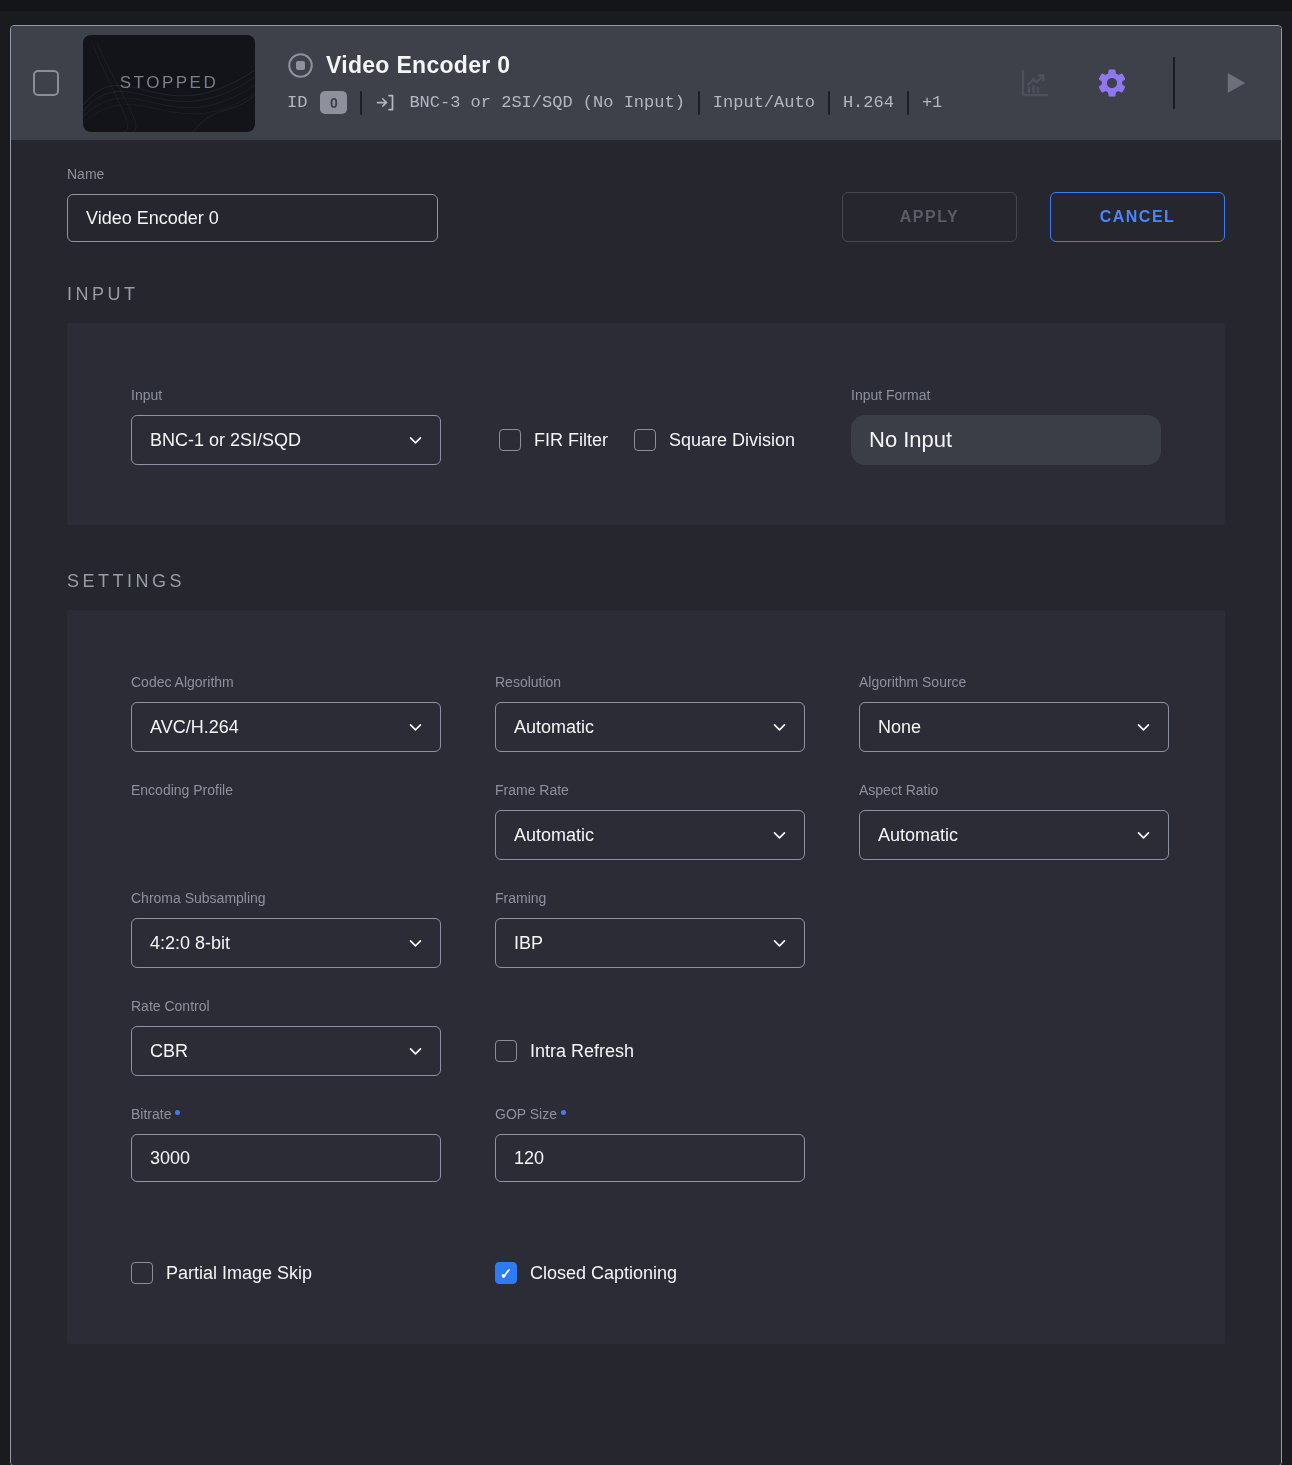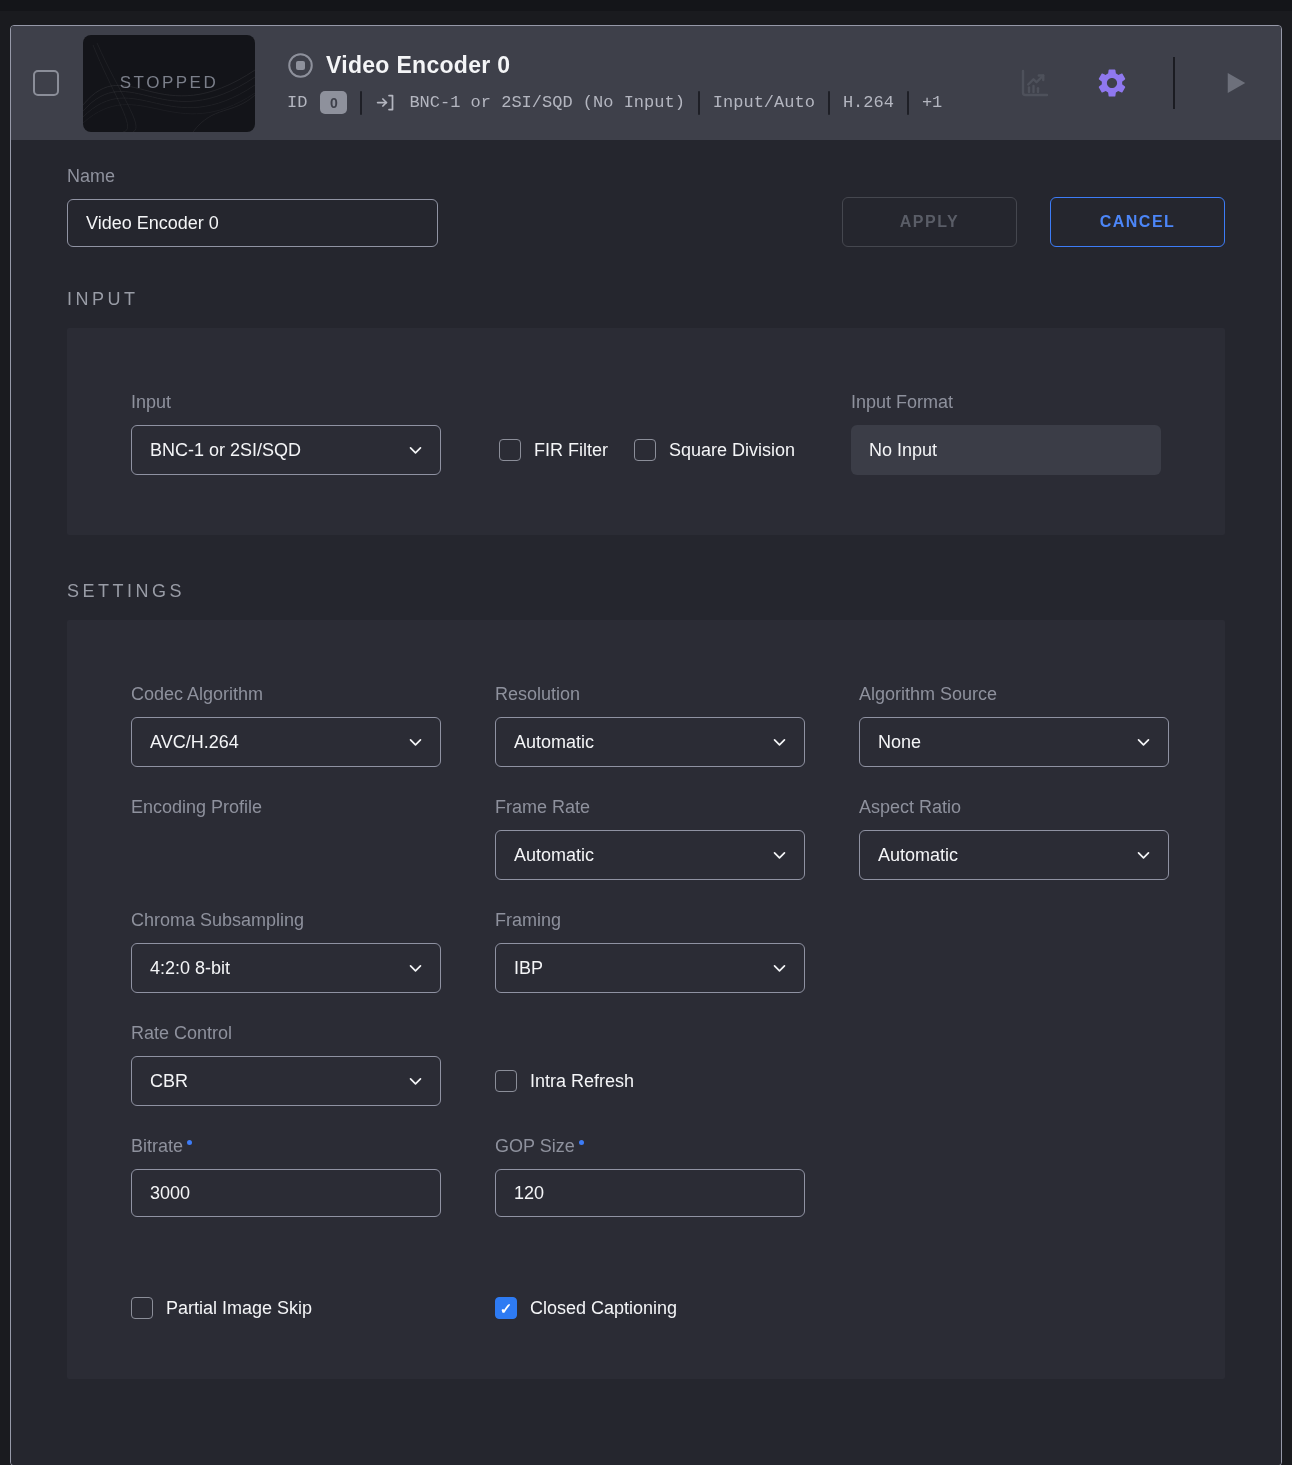--- a/index.html
+++ b/index.html
@@ -42,21 +42,21 @@
   }
   .sep { width:2px; height:24px; background:#1e1f26; border-radius:1px; }
   .hdr-actions { margin-left:auto; display:flex; align-items:center; gap:34px; }
   .icon-btn { background:none; border:none; cursor:pointer; display:flex; align-items:center; justify-content:center; padding:4px; }
   .vdiv { width:2px; height:52px; background:#1b1c22; margin:0 6px; }
 
   
   .bodyc { flex:1; background:#25262e; padding:26px 56px 0 56px; overflow:hidden; }
 
   .name-row { display:flex; align-items:flex-end; }
-  .field-label { color:#8e919d; font-size:18px; margin-bottom:12px; display:block; }
+  .field-label { color:#8e919d; font-size:14px; margin-bottom:12px; display:block; }
   .name-field { width:371px; }
   .txt-input {
     width:100%; height:48px; background:transparent; border:1px solid #9093a3; border-radius:6px;
     color:#f4f5f7; font-size:18px; padding:0 18px; font-family:"Liberation Sans", sans-serif; outline:none;
   }
   .actions { margin-left:auto; display:flex; gap:33px; }
   .btn {
     width:175px; height:50px; border-radius:6px; background:transparent;
     font-size:16px; font-weight:bold; letter-spacing:1.5px; cursor:pointer;
     font-family:"Liberation Sans", sans-serif;
@@ -73,22 +73,22 @@
     background:#2b2c35; border-radius:2px; margin-top:18px; padding:64px 64px 60px 64px;
   }
 
   .ctl {
     position:relative; width:310px; height:50px; border:1px solid #8f92a2; border-radius:6px;
     display:flex; align-items:center; padding:0 18px; color:#f4f5f7; font-size:18px; background:transparent;
   }
   .ctl.select { cursor:pointer; }
   .ctl .chev { position:absolute; right:16px; top:50%; transform:translateY(-50%); display:flex; }
   .ctl-ro {
-    width:310px; height:50px; border-radius:6px; background:#3b3d47; border:none;
-    display:flex; align-items:center; padding:14px 18px; color:#f4f5f7; font-size:18px;
+    width:310px; height:50px; border-radius:14px; background:#3b3d47; border:none;
+    display:flex; align-items:center; padding:14px 18px; color:#f4f5f7; font-size:22px;
   }
   .num-input { width:310px; }
 
   .input-flex { display:flex; align-items:flex-end; }
   .chk-group { display:flex; align-items:center; gap:26px; margin-left:58px; height:50px; }
   .chk-item { display:flex; align-items:center; gap:13px; cursor:pointer; }
   .checkbox {
     width:22px; height:22px; border:1.5px solid #8b8e99; border-radius:4px; background:transparent;
     flex:0 0 22px; display:flex; align-items:center; justify-content:center;
   }
@@ -138,21 +138,21 @@
         </div>
         <div class="meta-row">
           <span class="mtext">ID</span>
           <span class="idbadge">0</span>
           <span class="sep"></span>
           <svg width="21" height="21" viewBox="0 0 24 24" fill="none" stroke="#b4b6c0" stroke-width="2" stroke-linecap="round" stroke-linejoin="round">
             <path d="M16 4 h4 v16 h-4"></path>
             <line x1="3" y1="12" x2="13" y2="12"></line>
             <path d="M9 8 l4 4 -4 4"></path>
           </svg>
-          <span class="mtext">BNC-1 or 2SI/SQD (No Input)</span>
+          <span class="mtext">BNC-3 or 2SI/SQD (No Input)</span>
           <span class="sep"></span>
           <span class="mtext">Input/Auto</span>
           <span class="sep"></span>
           <span class="mtext">H.264</span>
           <span class="sep"></span>
           <span class="mtext">+1</span>
         </div>
       </div>
 
       <div class="hdr-actions">

